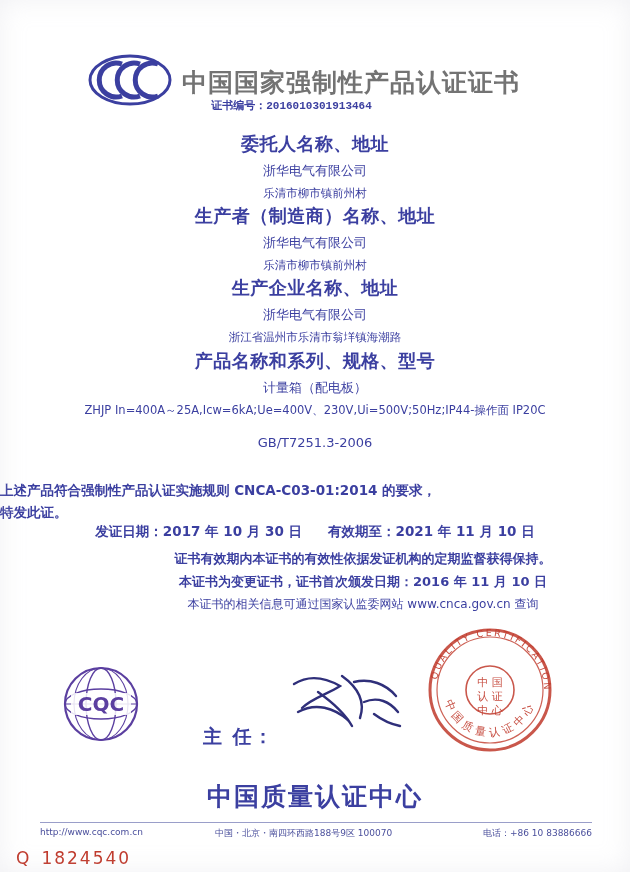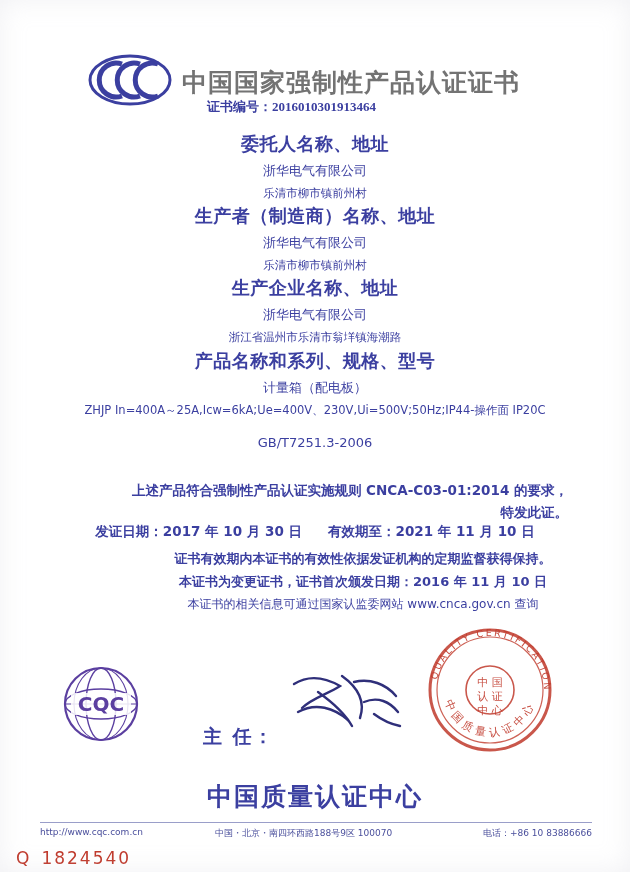--- a/index.html
+++ b/index.html
@@ -53,22 +53,22 @@
     white-space: nowrap;
   }
 
   
   .cert-no {
     position: absolute;
     left: 0;
     top: 98px;
     width: 583px;
     text-align: center;
-    font-family: Liberation Serif, serif;
-    font-size: 13px;
+    font-family: Liberation Mono, monospace;
+    font-size: 11px;
     font-weight: bold;
     color: #3b3fa0;
   }
 
   .section {
     position: absolute;
     width: 630px;
     text-align: center;
     left: 0;
   }
@@ -92,21 +92,21 @@
     font-family: "DejaVu Sans", sans-serif;
     font-size: 11.5px;
     letter-spacing: 0px;
   }
 
   .statement {
     position: absolute;
     left: 0;
     top: 480px;
     width: 568px;
-    text-align: right;
+    text-align: left;
     font-family: "DejaVu Sans", sans-serif;
     font-size: 13.5px;
     font-weight: bold;
     color: #3b3fa0;
     line-height: 1.6;
   }
 
   .dates {
     position: absolute;
     left: 0;

